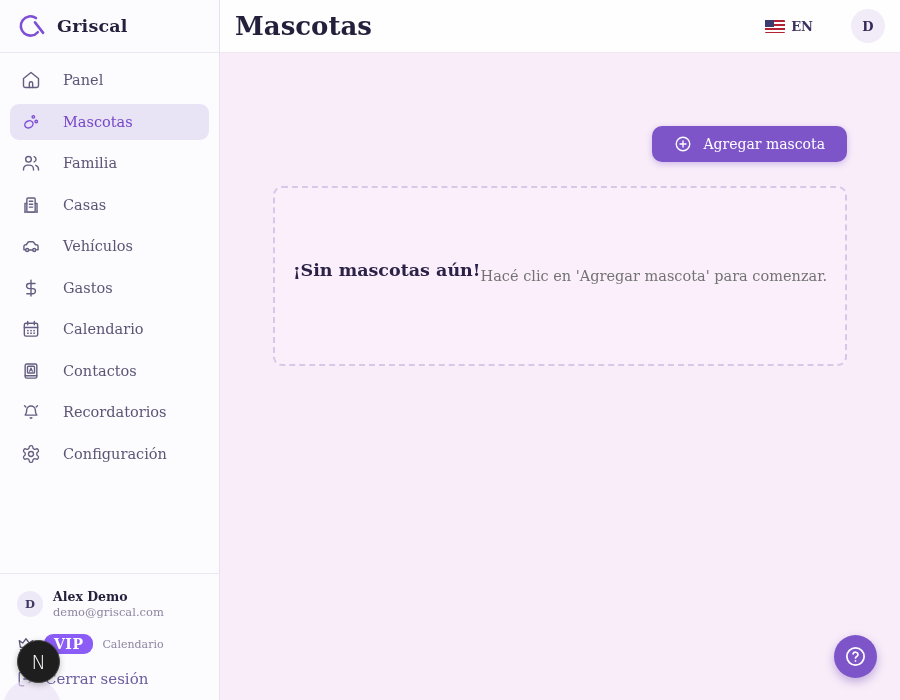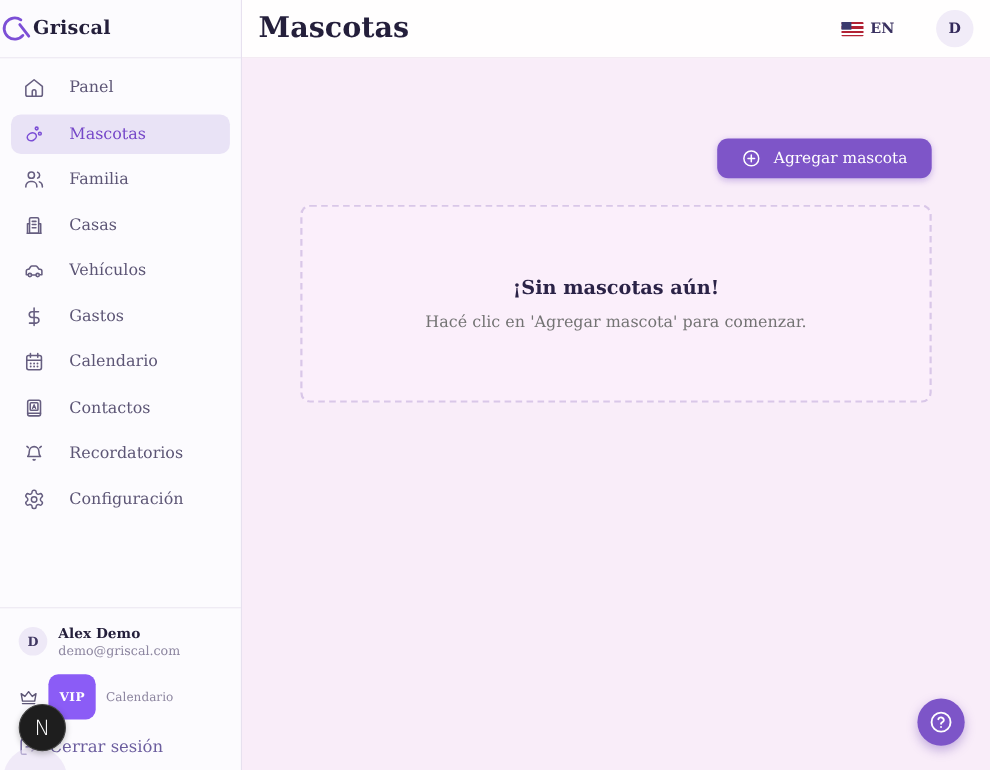--- a/index.html
+++ b/index.html
@@ -9,40 +9,40 @@
     --page-bg:#f9edf9; --side-bg:#fcfbfe; --line:#ece7f2;
   }
   *{margin:0;padding:0;box-sizing:border-box}
   html,body{width:900px;height:700px;overflow:hidden}
   body{font-family:"DejaVu Serif","Liberation Serif",serif;background:#fff;position:relative}
   .app{display:flex;width:900px;height:700px}
 
   
   .sidebar{width:220px;height:700px;background:var(--side-bg);border-right:1px solid #e7e1ef;
            display:flex;flex-direction:column;position:relative;z-index:2}
-  .logo-row{height:53px;display:flex;align-items:center;gap:0;
+  .logo-row{height:53px;display:flex;align-items:center;gap:10px;padding-left:17px;
             border-bottom:1px solid var(--line);flex:none}
   .logo-row svg{flex:none}
   .logo-text{font-size:17.5px;font-weight:bold;color:var(--ink);letter-spacing:.2px}
   .nav{flex:1;padding:9px 10px 0}
   .nav-item{display:flex;align-items:center;gap:22px;height:36px;margin-bottom:5.5px;
             padding-left:11px;border-radius:9px;color:var(--side-text);font-size:14.5px;cursor:pointer}
   .nav-item .ico{width:20px;height:20px;color:#665e80;display:flex;flex:none}
   .nav-item.active{background:var(--active-bg);color:var(--active-text)}
   .nav-item.active .ico{color:var(--accent-bright)}
 
   .side-footer{border-top:1px solid var(--line);padding:15px 17px 12px;flex:none}
   .user-row{display:flex;align-items:center;gap:10px;margin-bottom:15px}
   .user-avatar{width:26px;height:26px;border-radius:50%;background:#eee9f7;color:#3f3661;
                font-size:11.5px;font-weight:bold;display:flex;align-items:center;justify-content:center;flex:none}
   .user-name{font-size:12.5px;font-weight:bold;color:var(--ink);line-height:1.25}
   .user-email{font-size:11.5px;color:var(--muted);line-height:1.25}
   .plan-row{display:flex;align-items:center;gap:9px;margin-bottom:16px;color:var(--side-text)}
-  .vip-pill{background:var(--vip);color:#fff;font-size:11px;font-weight:bold;letter-spacing:.5px;
-            padding:15px 10px;border-radius:9px;line-height:1}
+  .vip-pill{background:var(--vip);color:#fff;font-size:14px;font-weight:bold;letter-spacing:.5px;
+            padding:3px 10px;border-radius:9px;line-height:1}
   .plan-label{font-size:11px;color:var(--muted)}
   .logout-row{display:flex;align-items:center;gap:10px;color:#6b5d9e;font-size:15px;cursor:pointer}
   .logout-row .ico{width:18px;height:18px;display:flex}
 
   
   .blob{position:absolute;left:3px;top:679px;width:58px;height:58px;border-radius:50%;
         background:#e8e0f3;opacity:.6;z-index:5}
   .dev-badge{position:absolute;left:17px;top:640px;width:43px;height:43px;border-radius:50%;
              background:#1e1e1e;border:1px solid #414141;color:#fff;z-index:6;cursor:pointer;
              display:flex;align-items:center;justify-content:center;
@@ -64,21 +64,21 @@
               font-size:13px;font-weight:bold;display:flex;align-items:center;justify-content:center;cursor:pointer}
 
   .content{flex:1;padding:73px 53px 0}
   .toolbar{display:flex;justify-content:flex-end}
   .add-btn{display:flex;align-items:center;gap:11px;height:36px;padding:0 22px;border:none;
            border-radius:10px;background:var(--accent);color:#fff;font-size:14px;cursor:pointer;
            font-family:"DejaVu Serif","Liberation Serif",serif;box-shadow:0 2px 6px rgba(126,85,200,.35)}
   .add-btn .ico{width:18px;height:18px;display:flex}
 
   .empty-state{margin-top:24px;height:180px;border:2px dashed #d9c7e8;border-radius:9px;
-               background:rgba(252,241,252,.45);display:flex;flex-direction:column;
+               background:rgba(252,241,252,.45);display:flex;flex-direction:row;
                align-items:center;justify-content:center;text-align:center}
   .empty-title{font-size:17.5px;font-weight:bold;color:#2b2347;margin-bottom:13px}
   .empty-sub{font-size:14.5px;color:#737373}
 
   .help-fab{position:absolute;right:23px;bottom:22px;width:43px;height:43px;border-radius:50%;
             border:none;background:#7d55c8;color:#fff;cursor:pointer;z-index:6;
             display:flex;align-items:center;justify-content:center;
             box-shadow:0 4px 10px rgba(110,70,180,.4)}
   svg{display:block}
 </style>

